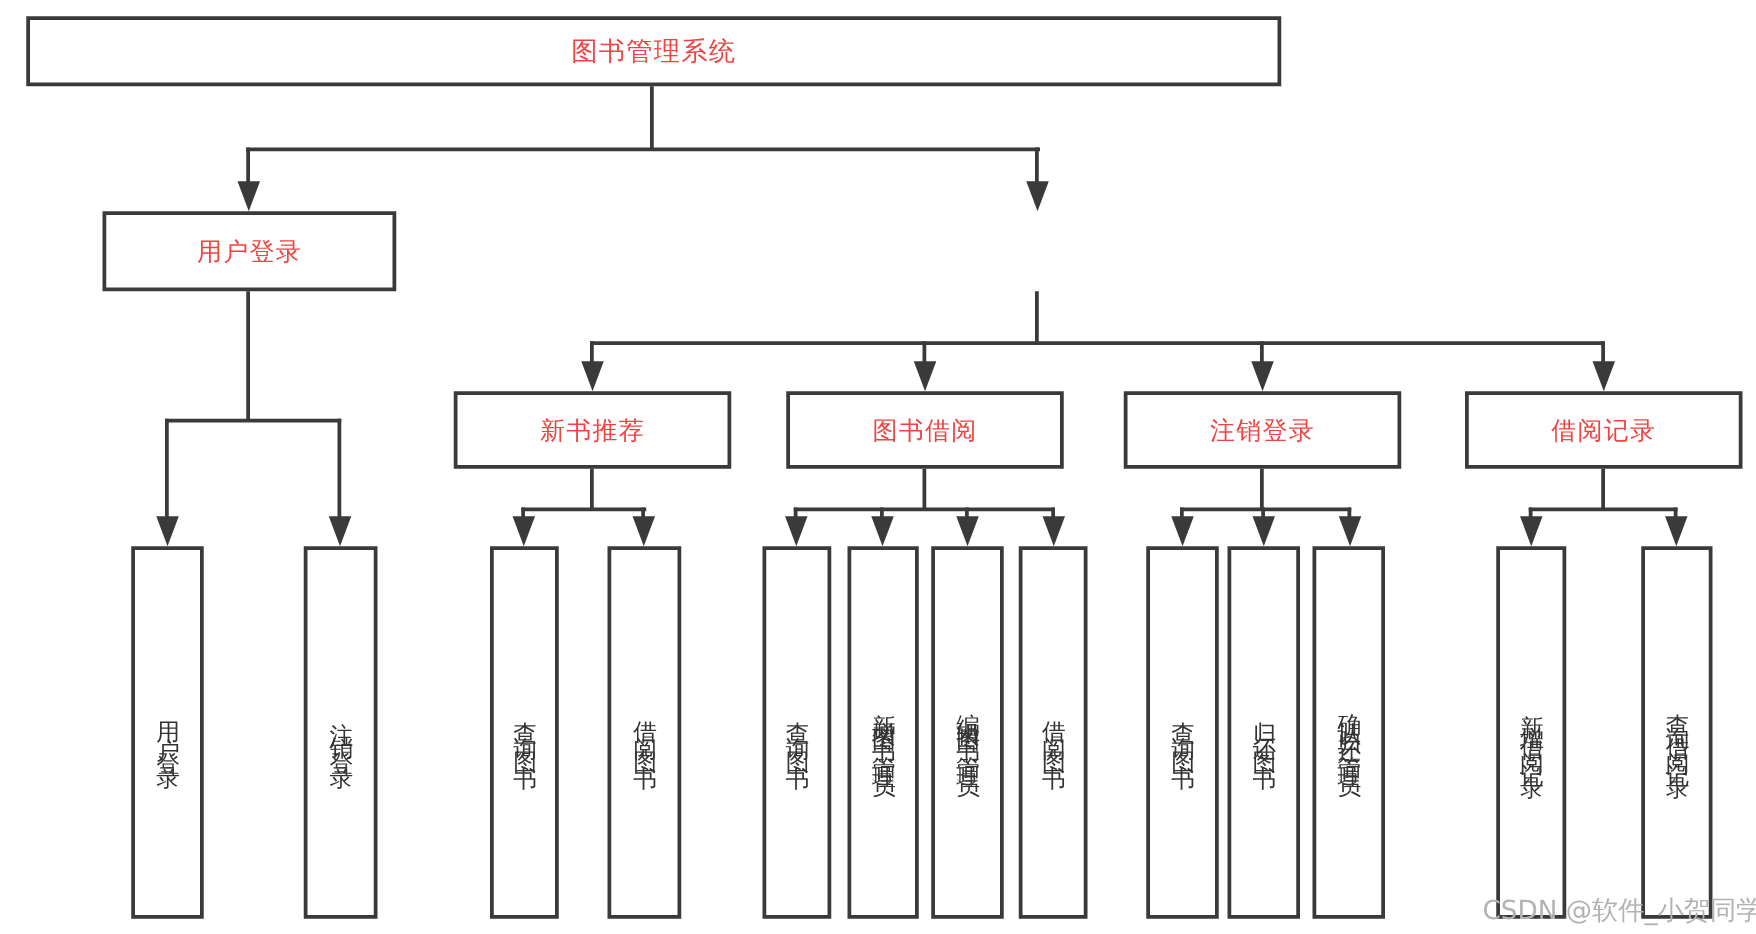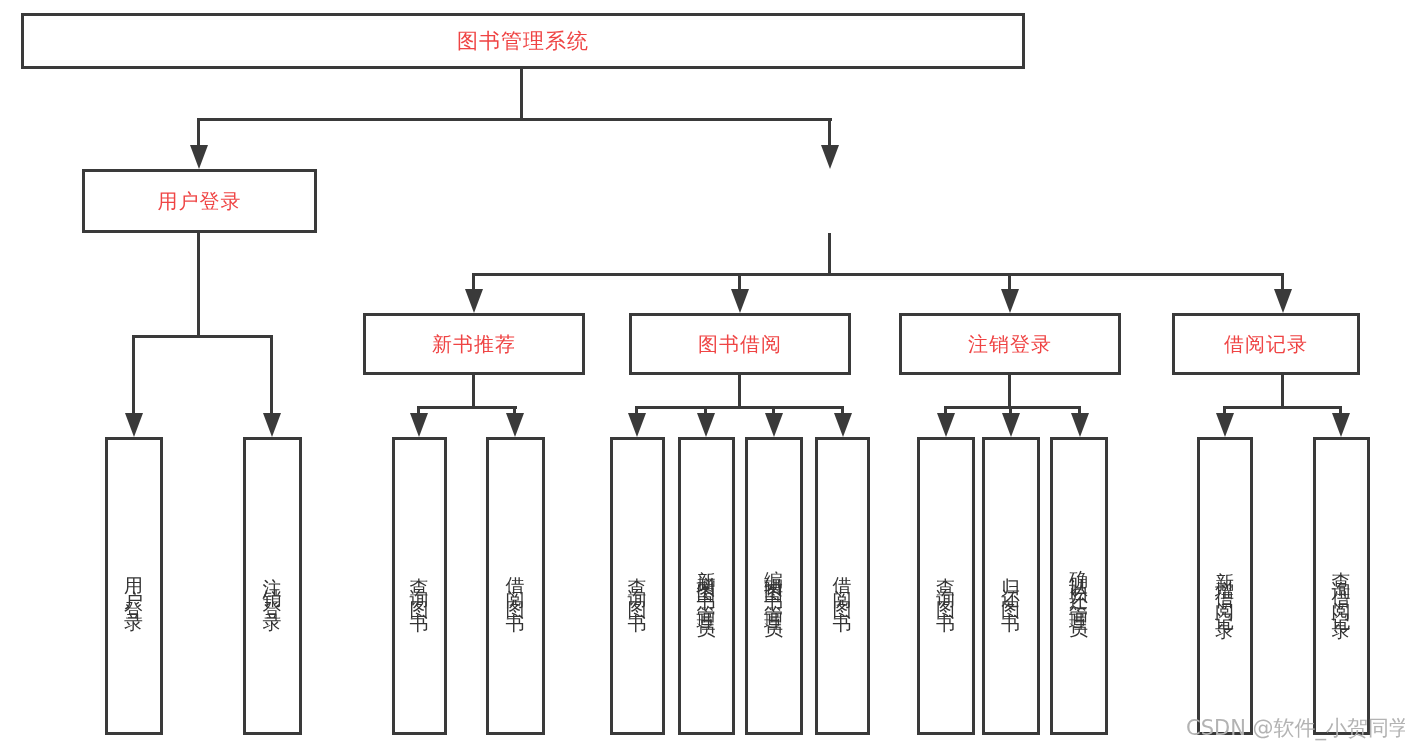--- a/index.html
+++ b/index.html
@@ -71,21 +71,21 @@
 
 <div id="canvas">
 
   <div class="hbox root-box" style="left:21px; top:13px; width:1004px; height:56px;">图书管理系统</div>
 
   <div class="hbox" style="left:82px; top:169px; width:235px; height:64px;">用户登录</div>
 
   <div class="hbox" style="left:629px; top:313px; width:222px; height:62px;">图书借阅</div>
   <div class="hbox" style="left:363px; top:313px; width:222px; height:62px;">新书推荐</div>
   <div class="hbox" style="left:899px; top:313px; width:222px; height:62px;">注销登录</div>
-  <div class="hbox" style="left:1172px; top:313px; width:188px; height:62px;">借阅记录</div>
+  <div class="hbox" style="left:1172px; top:313px; width:222px; height:62px;">借阅记录</div>
 
   <div class="vbox" style="left:105px; width:58px;">
     <span>用户登录</span>
   </div>
   <div class="vbox" style="left:243px; width:59px;">
     <span>注销登录</span>
   </div>
 
   <div class="vbox" style="left:392px; width:55px;">
     <span>查询图书</span>

